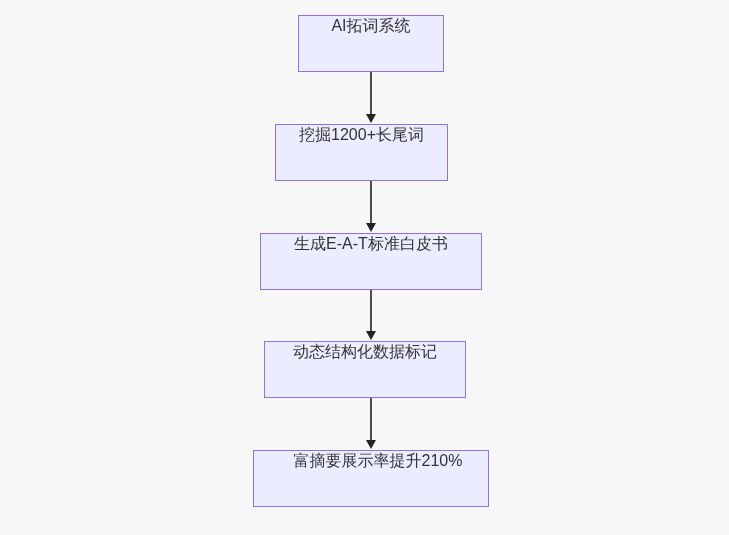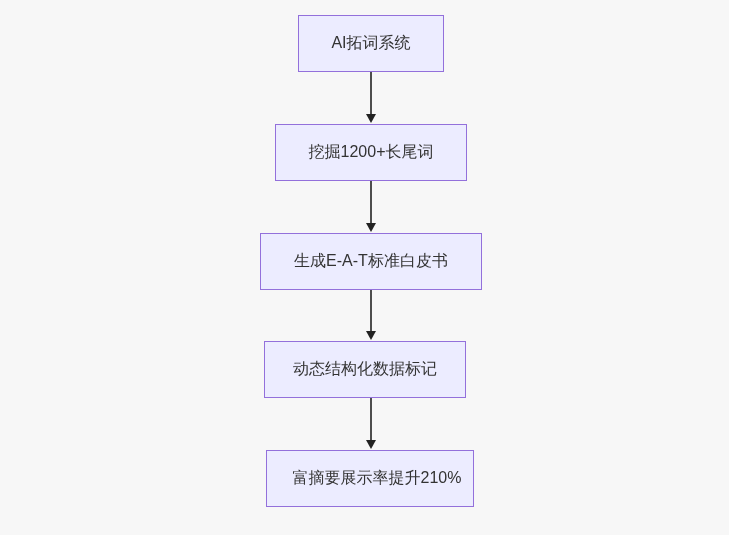--- a/index.html
+++ b/index.html
@@ -15,32 +15,32 @@
     font-family: "Liberation Sans", "DejaVu Sans", sans-serif;
     overflow: hidden;
   }
   .node {
     position: absolute;
     box-sizing: border-box;
     height: 57px;
     background: #ECECFF;
     border: 1px solid #9370DB;
     display: flex;
-    align-items: center;
+    align-items: flex-start;
     justify-content: center;
     font-size: 16px;
     color: #333333;
     text-align: center;
     white-space: nowrap;
   }
   .n1 { left: 298px; top: 15px;  width: 146px; }
-  .n2 { left: 275px; top: 124px; width: 192px; }
+  .n2 { left: 275px; top: 124px; width: 173px; }
   .n3 { left: 260px; top: 233px; width: 222px; }
   .n4 { left: 264px; top: 341px; width: 202px; }
-  .n5 { left: 266px; top: 450px; width: 208px; padding-left: 14px; }
+  .n5 { left: 253px; top: 450px; width: 236px; padding-left: 14px; }
 
   .arrow {
     position: absolute;
     left: 371px;
     width: 12px;
     transform: translateX(-50%);
   }
   .a1 { top: 72px;  height: 51px; }
   .a2 { top: 181px; height: 51px; }
   .a3 { top: 290px; height: 50px; }

